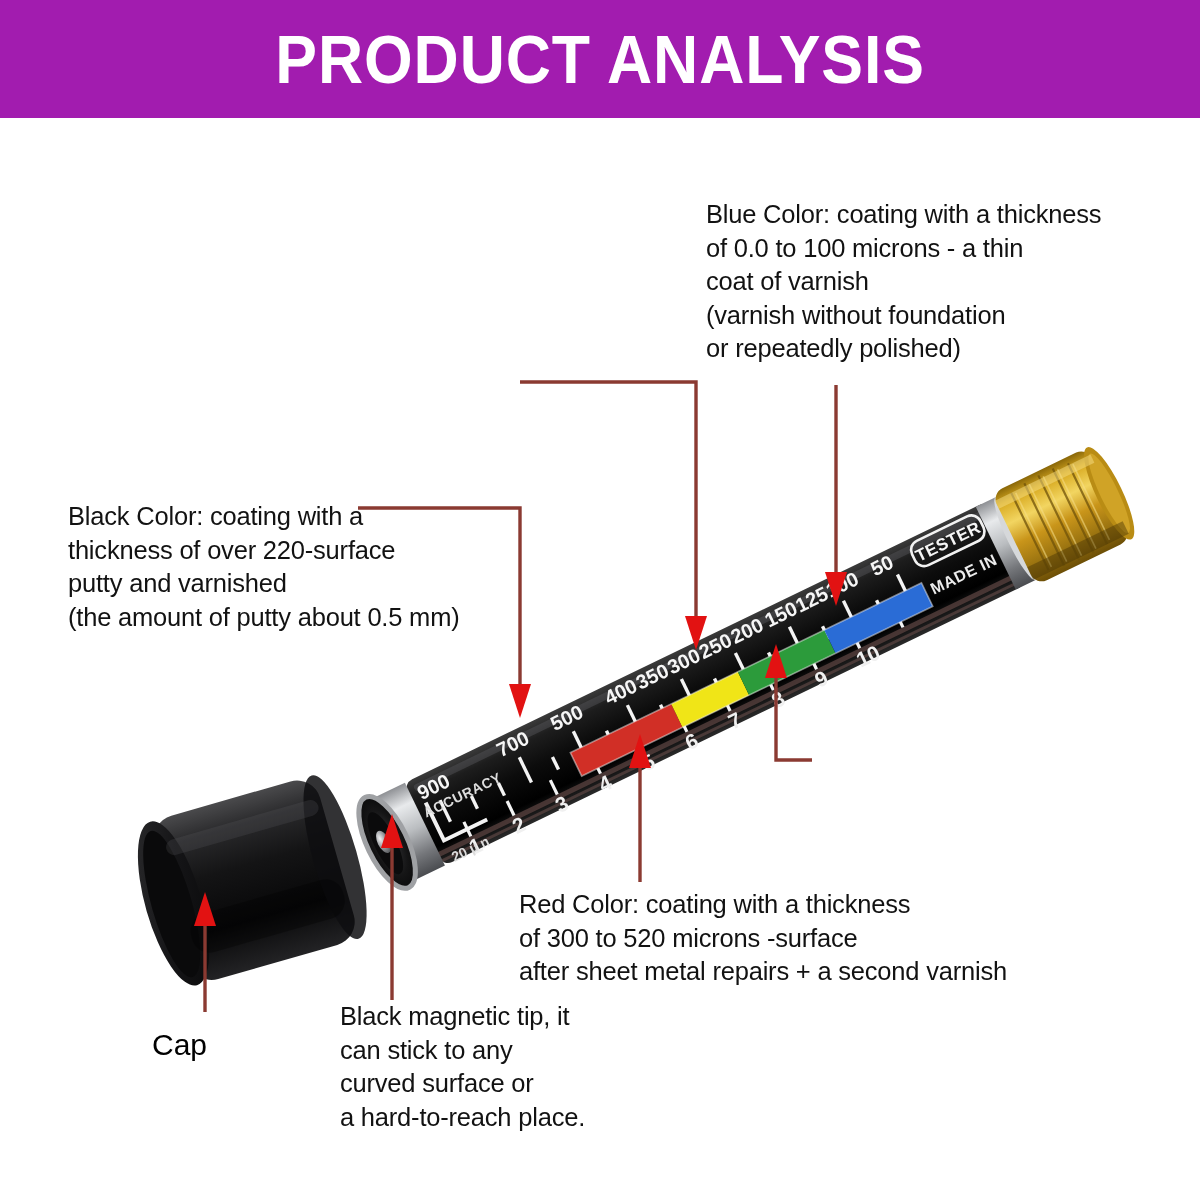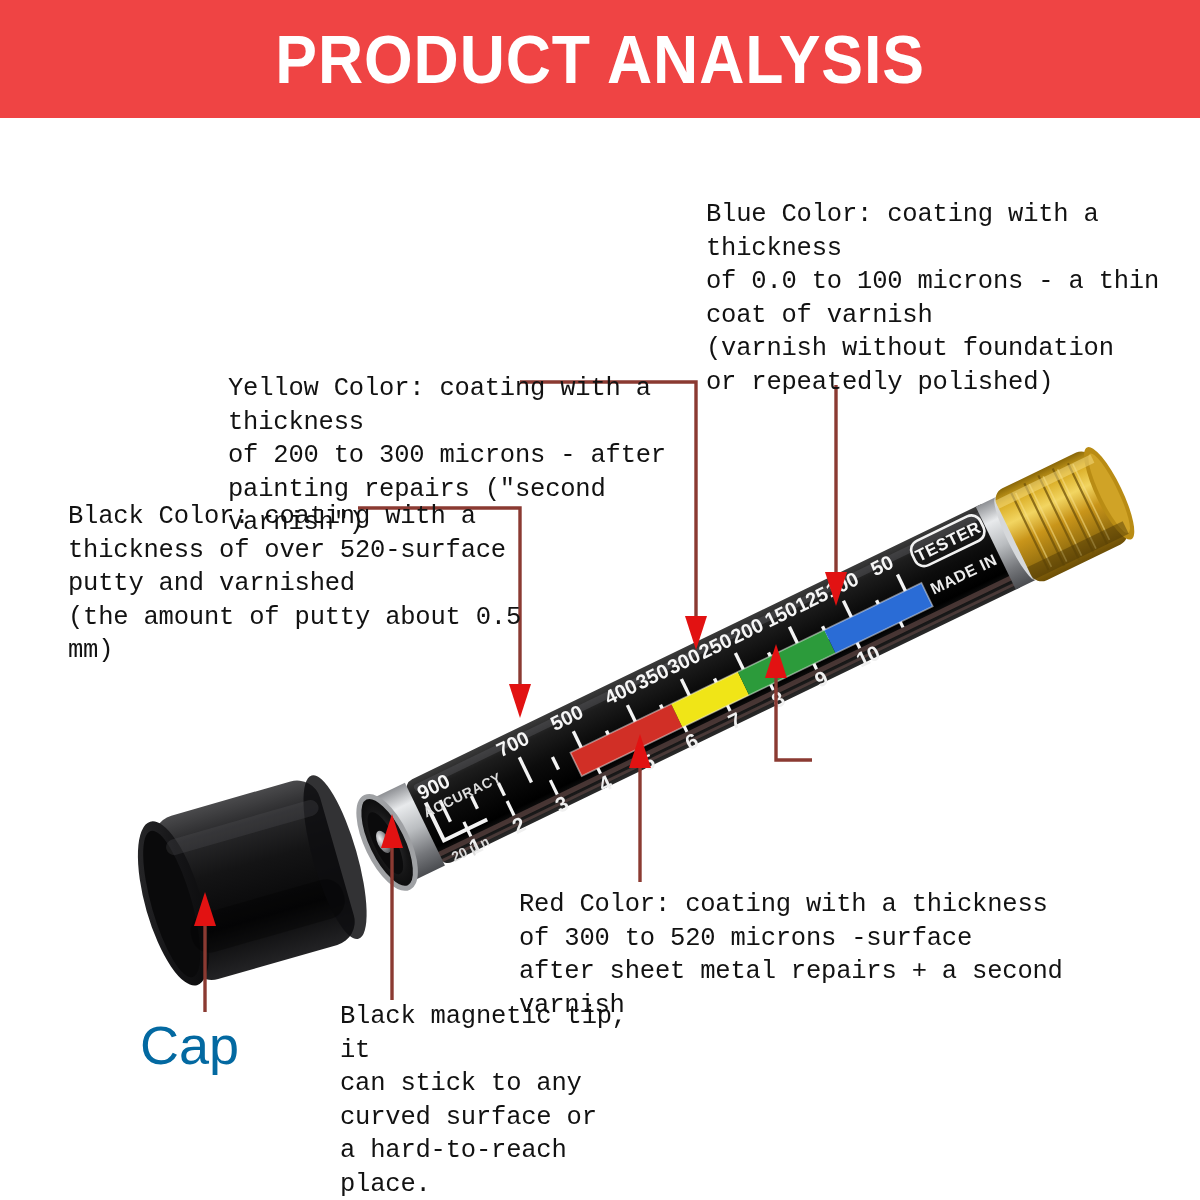--- a/index.html
+++ b/index.html
@@ -8,50 +8,50 @@
     background:#ffffff;
     font-family:"Liberation Sans", sans-serif;
     overflow:hidden;
     position:relative;
   }
   #stage{position:absolute;inset:0;width:1200px;height:1200px;}
 
   
   .header{
     position:absolute;left:0;top:0;width:1200px;height:118px;
-    background:#ef4444;
+    background:#a21caf;
     display:flex;align-items:center;justify-content:center;
   }
   .header-title{
     color:#ffffff;
     font-size:68px;
     font-weight:bold;
     letter-spacing:1px;
     transform:scaleX(.92);
     font-family:"Liberation Sans", sans-serif;
     white-space:nowrap;
     line-height:1;
   }
 
   
   .callout{
     position:absolute;
     color:#121212;
     font-size:25.5px;
     line-height:33.5px;
-    font-family:Liberation Mono, monospace;
+    font-family:Liberation Sans, sans-serif;
     white-space:pre-line;
     letter-spacing:-0.2px;
   }
   #cap-label{
     position:absolute;
-    left:140px;top:1018px;
-    font-size:54px;
+    left:152px;top:1018px;
+    font-size:30px;
     line-height:54px;
-    color:#0369a1;
+    color:#000000;
     letter-spacing:0px;
   }
 
   
   svg.layer{position:absolute;left:0;top:0;width:1200px;height:1200px;overflow:visible;}
   svg.layer.lines{pointer-events:none;}
 </style>
 </head>
 <body>
 
@@ -295,26 +295,23 @@
     </g>
     <polygon points="392,814 381,848 403,848" fill="#e21212"></polygon>
   </svg>
 
   <div class="callout" style="left:706px;top:198px;width:460px;">Blue Color: coating with a thickness
 of 0.0 to 100 microns - a thin
 coat of varnish
 (varnish without foundation
 or repeatedly polished)</div>
 
-  <div class="callout" style="left:228px;top:372px;width:480px;">Yellow Color: coating with a thickness
-of 200 to 300 microns - after
-painting repairs ("second varnish")</div>
 
   <div class="callout" style="left:68px;top:500px;width:480px;">Black Color: coating with a
-thickness of over 520-surface
+thickness of over 220-surface
 putty and varnished
 (the amount of putty about 0.5 mm)</div>
 
 
   <div class="callout" style="left:488px;top:888px;width:568px;margin-left:31px;">Red Color: coating with a thickness
 of 300 to 520 microns -surface
 after sheet metal repairs + a second varnish</div>
 
   <div class="callout" style="left:340px;top:1000px;width:300px;">Black magnetic tip, it
 can stick to any

